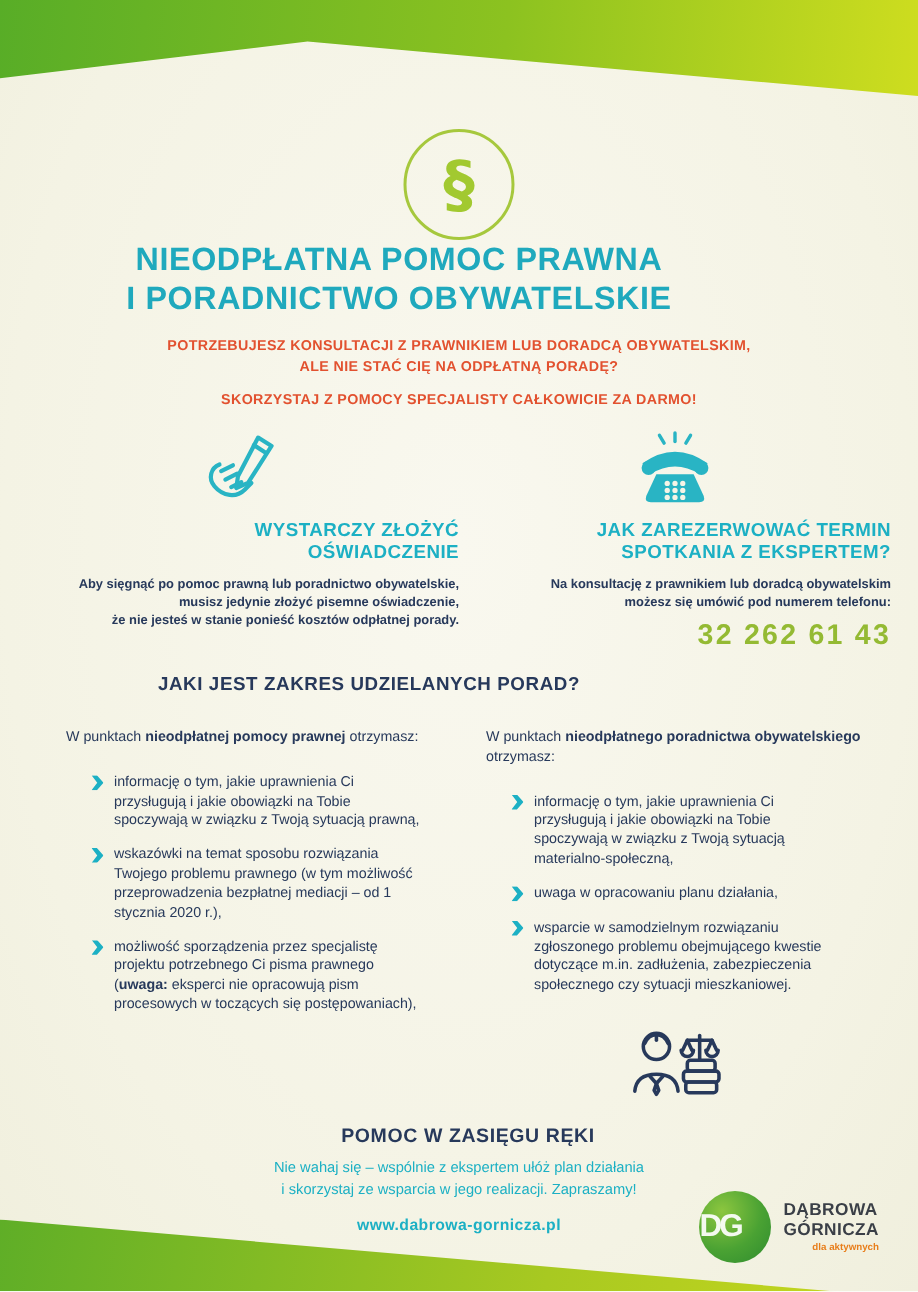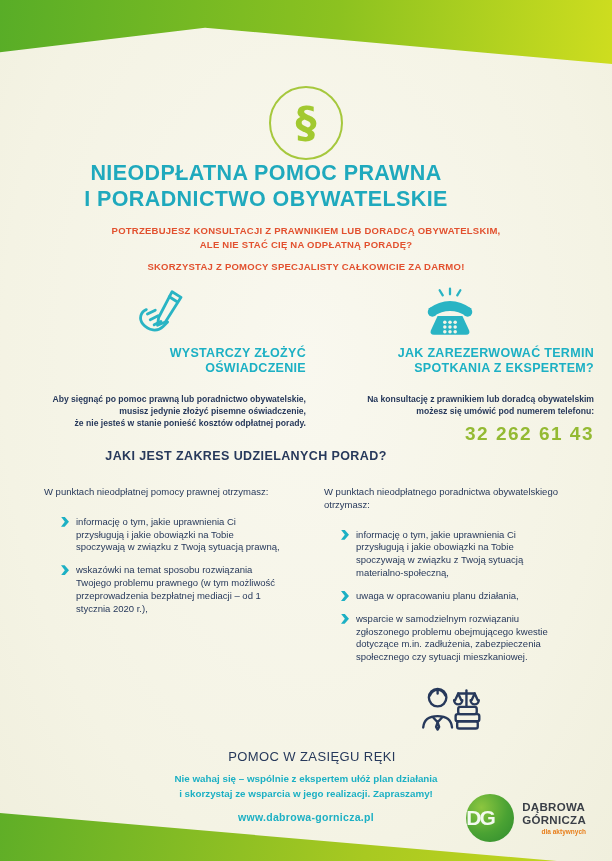--- a/index.html
+++ b/index.html
@@ -29,38 +29,38 @@
   .title{position:absolute;top:160px;left:0;width:532px;text-align:center;color:#1fa9bd;
     font-weight:bold;font-size:21.5px;line-height:1.23;letter-spacing:.4px;}
   .intro{position:absolute;top:224px;left:0;width:612px;text-align:center;color:#e2512f;
     font-weight:bold;font-size:9.5px;line-height:1.5;letter-spacing:.25px;}
   .intro .spaced{margin-top:7px;display:block;}
   
   .features{position:absolute;top:281px;left:18px;width:576px;display:flex;}
   .feature{width:288px;text-align:right;}
   .feature .ficon{height:58px;display:flex;align-items:flex-end;justify-content:center;}
   .fhead{margin-top:7px;color:#1cb0c4;font-weight:bold;font-size:12.5px;line-height:1.18;letter-spacing:.3px;}
-  .fbody{margin-top:17px;color:#27395b;font-size:8.6px;line-height:1.45;font-weight:bold;}
+  .fbody{margin-top:7px;color:#27395b;font-size:8.6px;line-height:1.45;font-weight:bold;}
   .phone{margin-top:6px;color:#94ba33;font-weight:bold;font-size:19px;letter-spacing:1.5px;}
   
   .scope-heading{position:absolute;top:449px;left:0;width:492px;text-align:center;color:#27395b;
     font-weight:bold;font-size:12.5px;letter-spacing:.4px;}
   .lists{position:absolute;top:486px;left:44px;width:534px;display:flex;gap:26px;}
   .list-col{width:254px;color:#27395b;font-size:9.5px;line-height:1.35;text-align:left;}
   .list-intro{margin-bottom:9px;}
-  .list-intro b{font-weight:normal;}
+  .list-intro b{font-weight:bold;}
   ul.points{list-style:none;margin:17px;padding:0;}
   ul.points li{display:flex;gap:7px;margin-bottom:10px;}
   .chev{flex:0 0 8px;width:8px;height:10px;margin-top:1px;background:#1cb0c4;
     clip-path:polygon(0 0,45% 0,100% 50%,45% 100%,0 100%,48% 50%);}
   .lawyer-wrap{margin-top:16px;display:flex;justify-content:center;}
   
   .footer{position:absolute;top:749px;left:0;width:612px;text-align:center;}
-  .footer-heading{color:#27395b;font-weight:normal;font-size:13px;letter-spacing:.4px;padding-left:12px;}
-  .footer-teal{margin-top:8px;color:#1cb0c4;font-weight:bold;font-size:9.8px;line-height:1.5;}
+  .footer-heading{color:#27395b;font-weight:bold;font-size:13px;letter-spacing:.4px;padding-left:12px;}
+  .footer-teal{margin-top:8px;color:#1cb0c4;font-weight:normal;font-size:9.8px;line-height:1.5;}
   .website{margin-top:10px;color:#1cb0c4;font-weight:bold;font-size:10.5px;letter-spacing:.3px;}
   
   .logo{position:absolute;right:26px;top:794px;display:flex;align-items:center;gap:8px;}
   .logo-circle{width:48px;height:48px;border-radius:50%;
     background:radial-gradient(circle at 32% 28%, #8cc63f 0%, #4aa233 55%, #2e8b2e 100%);
     display:flex;align-items:center;justify-content:flex-start;}
   .logo-circle span{color:rgba(255,255,255,.92);font-weight:bold;font-size:21px;letter-spacing:-2px;}
   .logo-text{text-align:left;}
   .logo-name{color:#3a3f47;font-weight:bold;font-size:11.5px;line-height:1.12;letter-spacing:.3px;}
   .logo-tagline{color:#e87e1b;font-size:6.5px;font-weight:bold;text-align:right;margin-top:1px;}
@@ -159,20 +159,24 @@
       <div class="list-intro"><span>W punktach </span><b>nieodpłatnej pomocy prawnej</b><span> otrzymasz:</span></div>
       <ul class="points">
         <li>
             <span class="chev"></span>
             <div>informację o tym, jakie uprawnienia Ci przysługują i jakie obowiązki na Tobie spoczywają w związku z Twoją sytuacją prawną,</div>
           </li>
         <li>
             <span class="chev"></span>
             <div>wskazówki na temat sposobu rozwiązania Twojego problemu prawnego (w tym możliwość przeprowadzenia bezpłatnej mediacji – od 1 stycznia 2020 r.),</div>
           </li>
+        <li>
+            <span class="chev"></span>
+            <div><span>możliwość sporządzenia przez specjalistę projektu potrzebnego Ci pisma prawnego (</span><b>uwaga:</b><span> eksperci nie opracowują pism procesowych w toczących się postępowaniach),</span></div>
+          </li>
       </ul>
     </div>
 
     <div class="list-col">
       <div class="list-intro"><span>W punktach </span><b>nieodpłatnego poradnictwa obywatelskiego</b><span> otrzymasz:</span></div>
       <ul class="points">
         <li>
             <span class="chev"></span>
             <div>informację o tym, jakie uprawnienia Ci przysługują i jakie obowiązki na Tobie spoczywają w związku z Twoją sytuacją materialno-społeczną,</div>
           </li>

